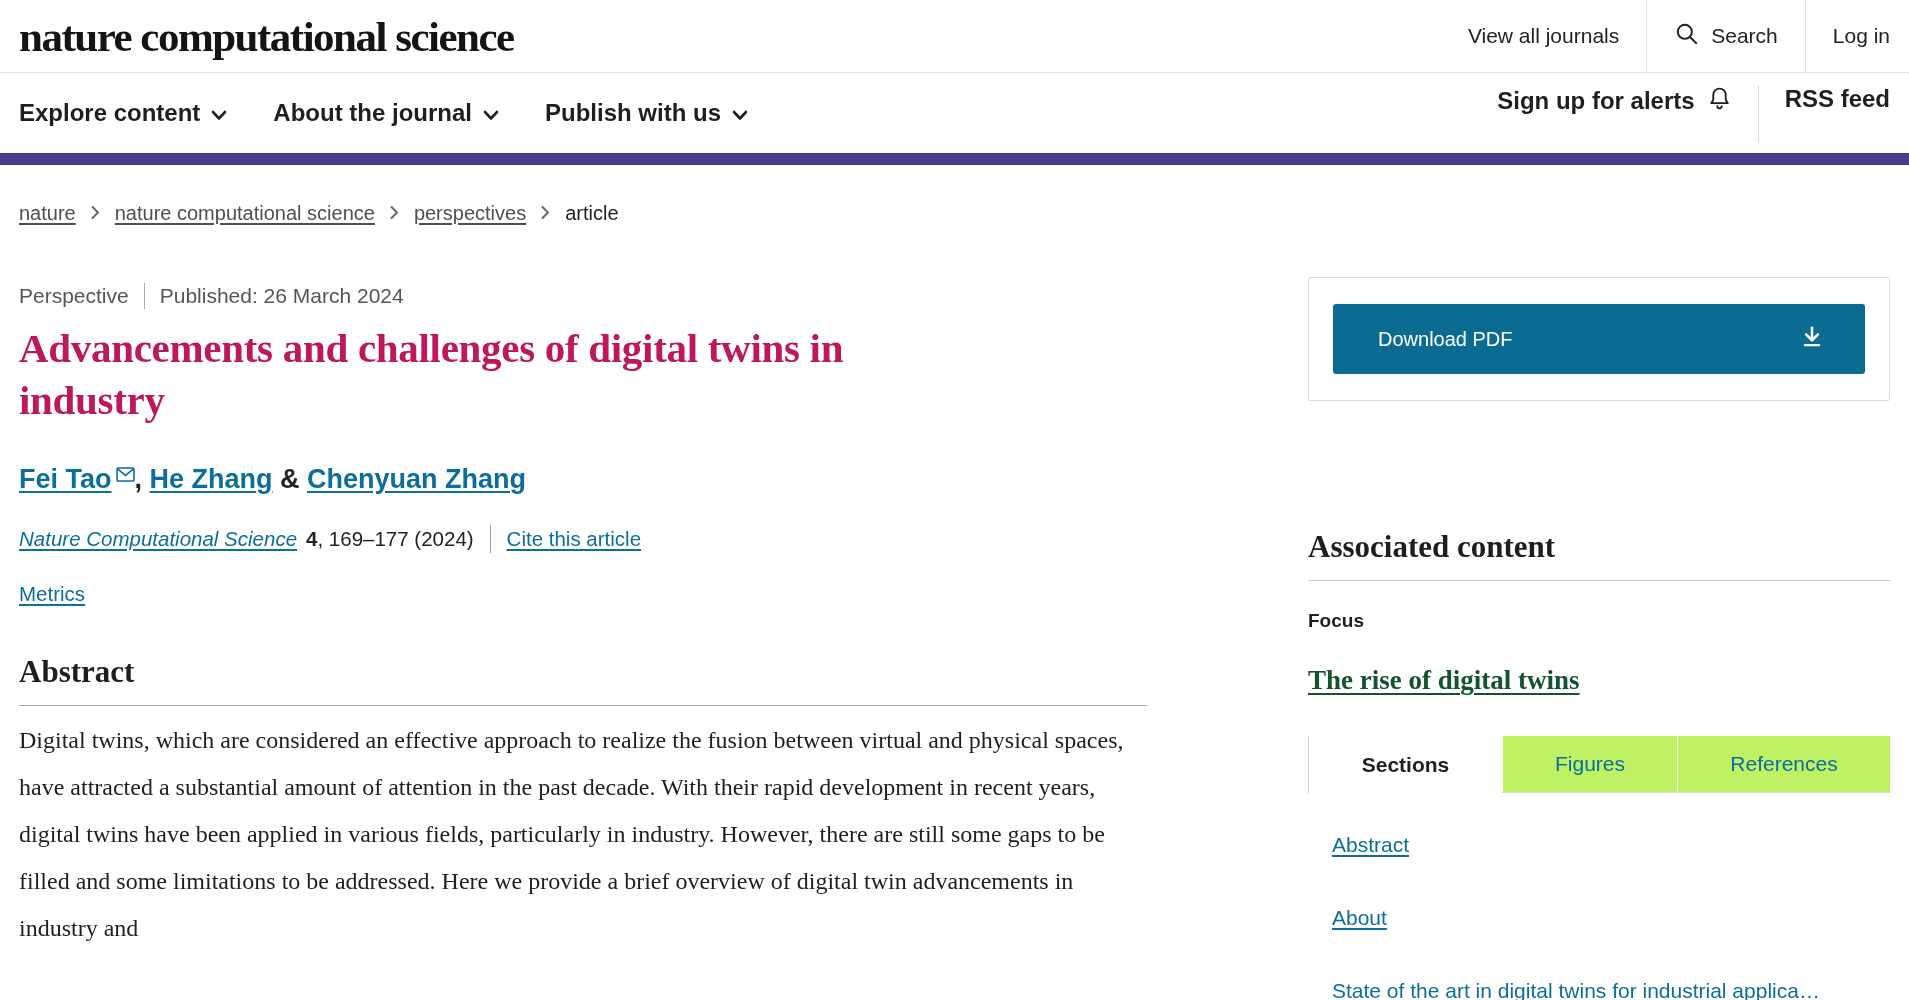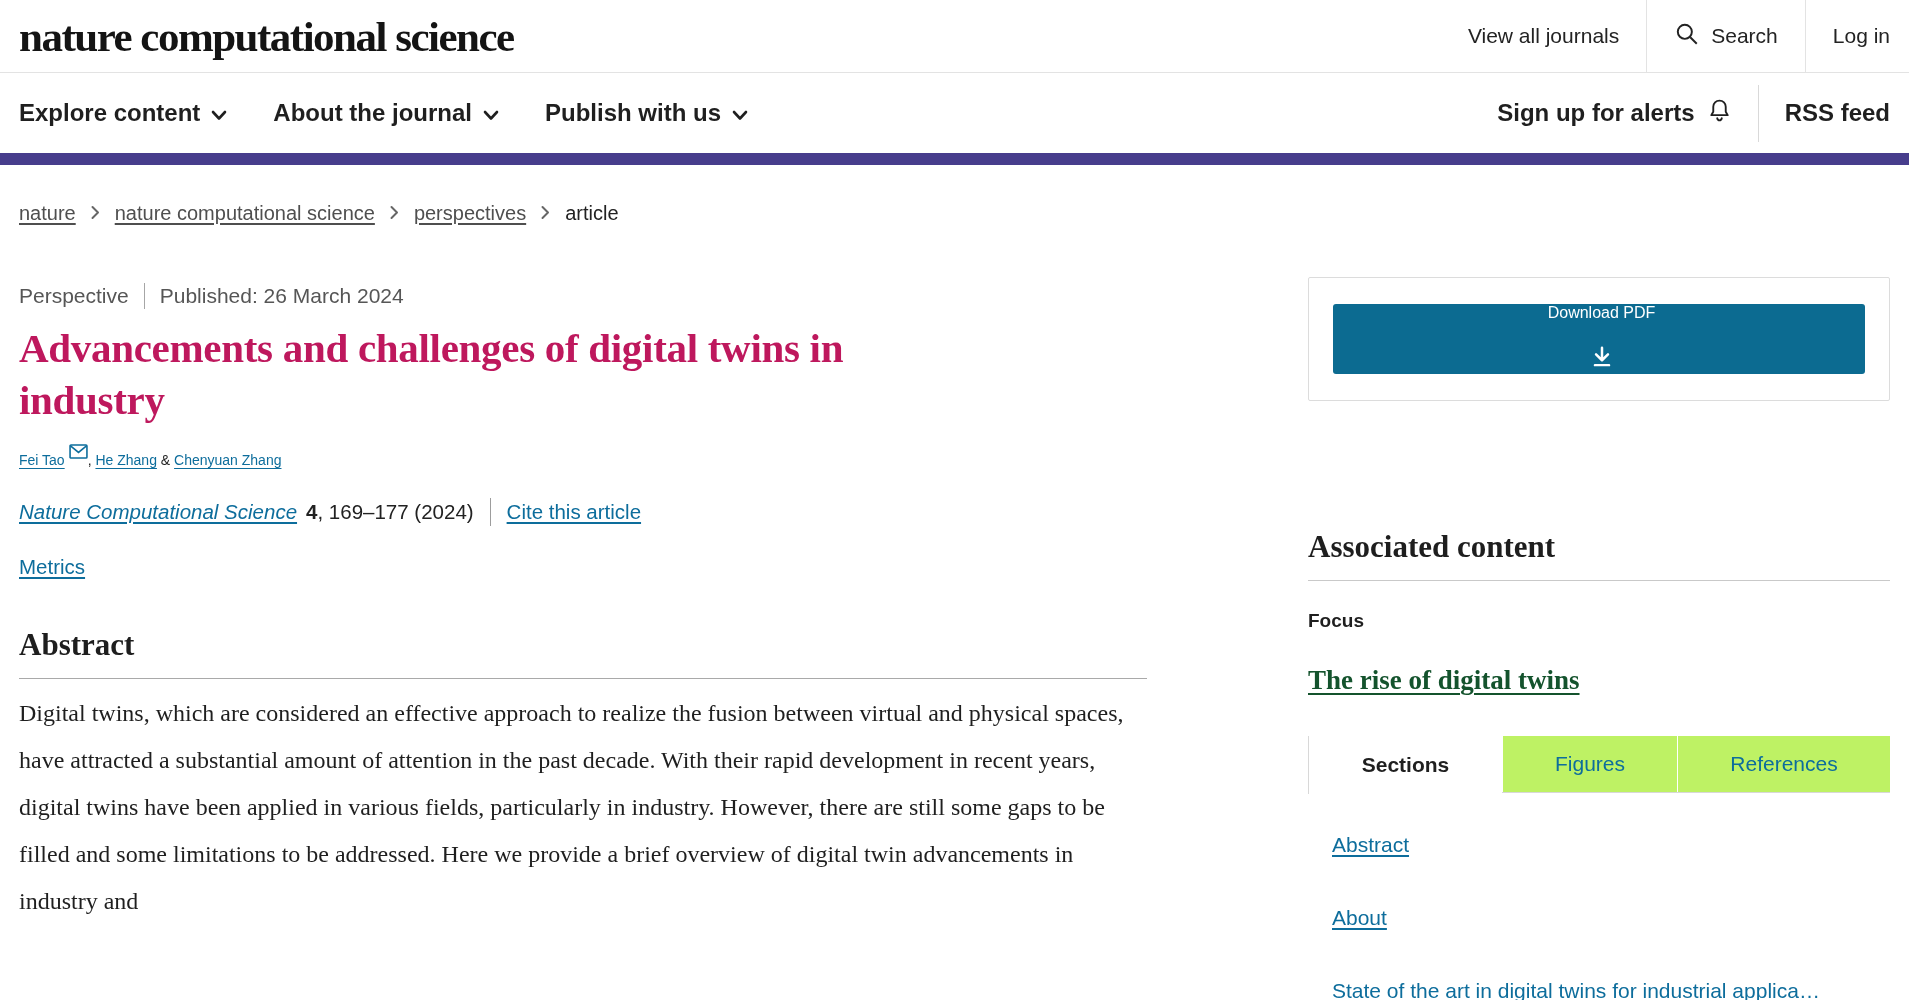--- a/index.html
+++ b/index.html
@@ -25,21 +25,21 @@
   .hdr-sep { width: 1px; background: #e3e3e3; }
   .hdr-login { padding-right: 19px; }
 
   
   .subnav {
     height: 80px; display: flex; align-items: center; justify-content: space-between;
     padding: 0 19px;
   }
   .nav-left { display: flex; align-items: center; gap: 46px; }
   .nav-item { display: flex; align-items: center; gap: 11px; font-size: 24px; font-weight: 700; color: #1f1f1f; cursor: pointer; }
-  .nav-right { display: flex; align-items: center; }
+  .nav-right { display: flex; align-items: flex-start; }
   .alerts { display: flex; align-items: center; gap: 12px; font-size: 24px; font-weight: 700; color: #1f1f1f; cursor: pointer; }
   .nav-sep { width: 1px; height: 57px; background: #d9d9d9; margin: 0 26px; }
   .rss { font-size: 24px; font-weight: 700; color: #1f1f1f; cursor: pointer; }
 
   .brand-bar { height: 12px; background: #473d8c; }
 
   
   .page { padding: 0 19px; }
   .breadcrumb { margin-top: 37px; display: flex; align-items: flex-end; gap: 15px; font-size: 20px; }
   .crumb-link { color: #4f4f4f; text-decoration: underline; text-underline-offset: 3px; }
@@ -48,21 +48,21 @@
   .content-grid { display: grid; grid-template-columns: 1135px 582px; column-gap: 154px; }
 
   
   .meta-row { margin-top: 58px; display: flex; align-items: center; font-size: 21px; color: #565656; }
   .meta-sep { width: 1px; height: 26px; background: #a6a6a6; margin: 0 15px; }
   .article-title {
     margin-top: 14px; max-width: 950px;
     font-family: "Liberation Serif", "DejaVu Serif", serif;
     font-weight: 700; font-size: 41px; line-height: 1.26; letter-spacing: -0.3px; color: #be185d;
   }
-  .authors { margin-top: 18px; font-size: 14px; color: #222; }
+  .authors { margin-top: 32px; font-size: 27px; color: #222; font-weight: bold; }
   .author-link { color: #0d6d9c; text-decoration: underline; text-underline-offset: 3px; }
   .email-icon { display: inline-block; vertical-align: 6px; margin-left: 4px; color: #0d6d9c; }
   .citation-row { margin-top: 30px; display: flex; align-items: center; font-size: 20.5px; color: #222; }
   .journal-link { color: #0d6d9c; font-style: italic; text-decoration: underline; text-underline-offset: 3px; }
   .vol { font-weight: 700; margin-left: 9px; }
   .cite-sep { width: 1px; height: 28px; background: #9d9d9d; margin: 0 16px; }
   .text-link { color: #0d6d9c; text-decoration: underline; text-underline-offset: 3px; }
   .metrics-row { margin-top: 29px; font-size: 20.5px; }
   .abstract-heading {
     margin-top: 48px;
@@ -74,22 +74,22 @@
     margin-top: 11px; width: 1135px;
     font-family: "Liberation Serif", "DejaVu Serif", serif;
     font-size: 24px; line-height: 47px; color: #1f1f1f;
   }
 
   
   .side-col { }
   .pdf-card { margin-top: 52px; border: 1px solid #dcdcdc; border-radius: 2px; padding: 26px 24px; background: #fff; }
   .pdf-button {
     width: 100%; height: 70px; border: none; border-radius: 3px; cursor: pointer;
-    background: #0c6b91; color: #fff; font-size: 16px; font-family: "Liberation Sans", sans-serif;
-    display: flex; align-items: center; justify-content: space-between; padding: 0 40px 0 45px; flex-direction: column;
+    background: #0c6b91; color: #fff; font-size: 20px; font-family: "Liberation Sans", sans-serif;
+    display: flex; align-items: center; justify-content: space-between; padding: 0 40px 0 45px;
   }
   .assoc-heading {
     margin-top: 128px;
     font-family: Liberation Serif, serif;
     font-weight: 700; font-size: 31px; color: #1e1e1e;
   }
   .assoc-rule { margin-top: 15px; border: none; border-top: 1px solid #c9c9c9; }
   .focus-label { margin-top: 29px; font-size: 19px; font-weight: 700; color: #1f1f1f; }
   .focus-title {
     display: inline-block; margin-top: 33px;

